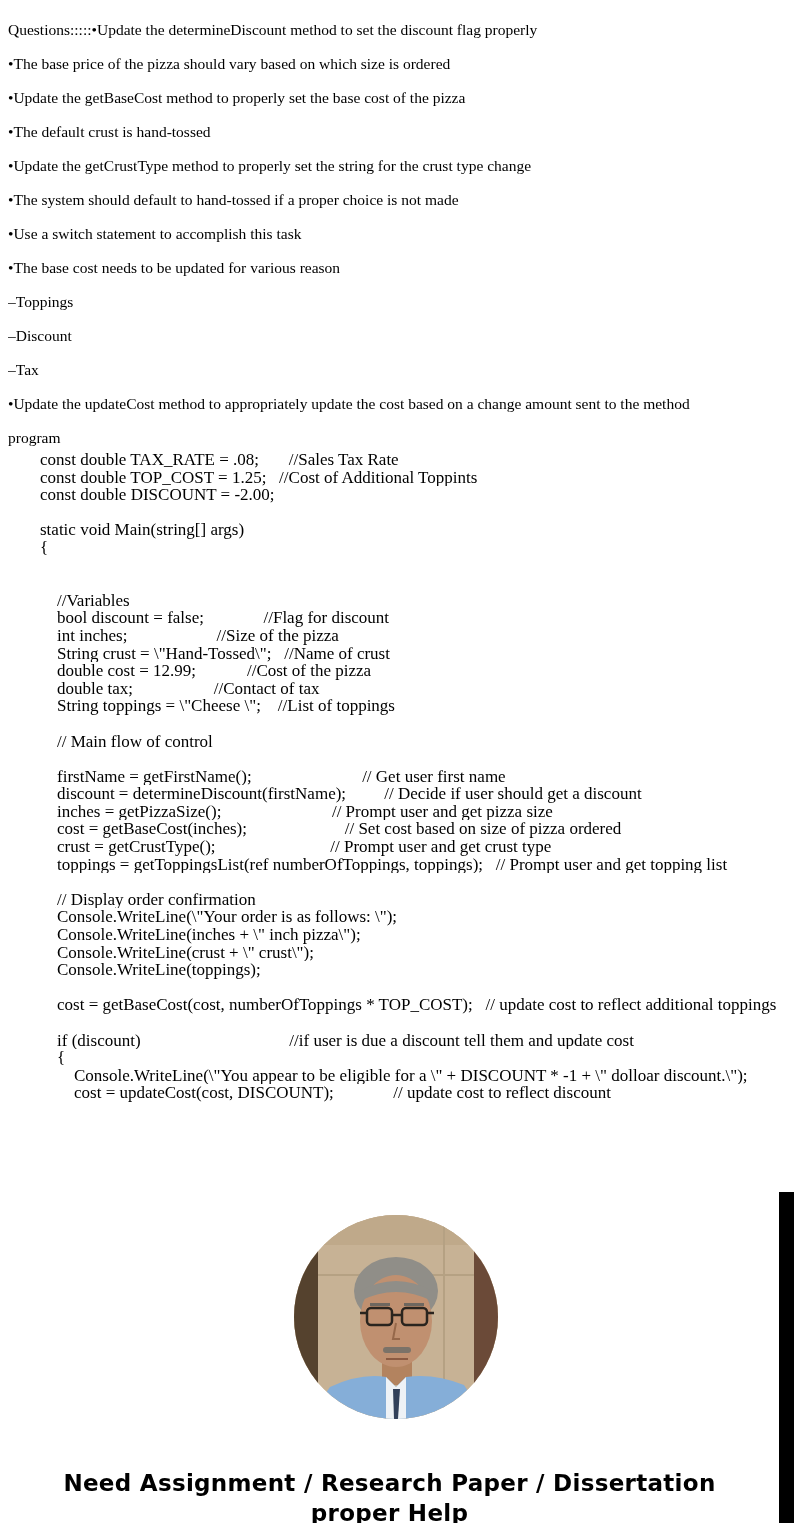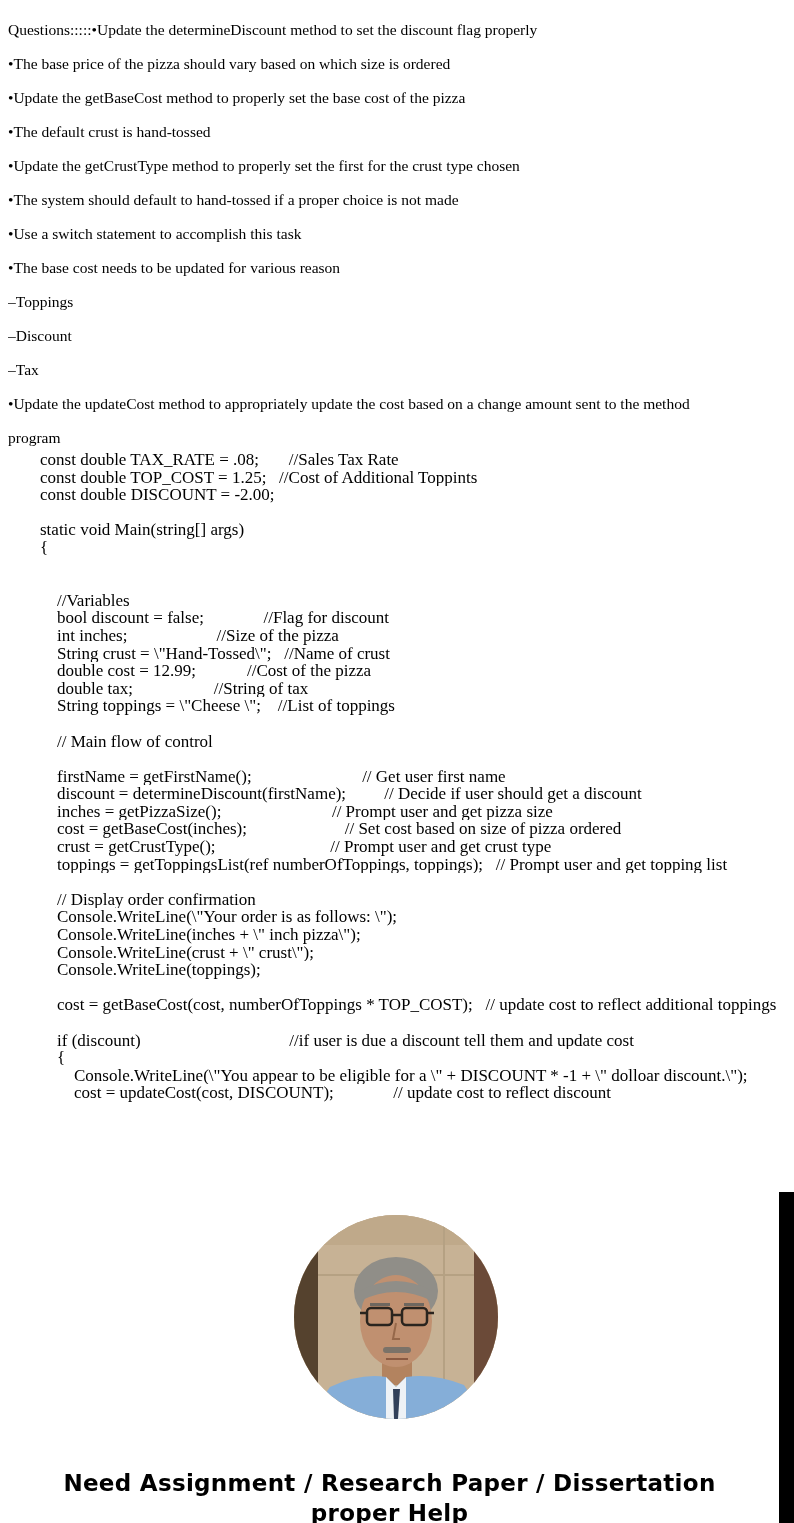--- a/index.html
+++ b/index.html
@@ -49,21 +49,21 @@
 </head>
 <body>
 
 <div class="page">
 
   <div class="questions">
       <div class="q-line">Questions:::::•Update the determineDiscount method to set the discount flag properly</div>
       <div class="q-line">•The base price of the pizza should vary based on which size is ordered</div>
       <div class="q-line">•Update the getBaseCost method to properly set the base cost of the pizza</div>
       <div class="q-line">•The default crust is hand-tossed</div>
-      <div class="q-line">•Update the getCrustType method to properly set the first for the crust type chosen</div>
+      <div class="q-line">•Update the getCrustType method to properly set the string for the crust type change</div>
       <div class="q-line">•The system should default to hand-tossed if a proper choice is not made</div>
       <div class="q-line">•Use a switch statement to accomplish this task</div>
       <div class="q-line">•The base cost needs to be updated for various reason</div>
       <div class="q-line">–Toppings</div>
       <div class="q-line">–Discount</div>
       <div class="q-line">–Tax</div>
       <div class="q-line">•Update the updateCost method to appropriately update the cost based on a change amount sent to the method</div>
       <div class="q-line">program</div>
     </div>
 
@@ -74,21 +74,21 @@
       <div class="code-line">&nbsp;</div>
       <div class="code-line">static void Main(string[] args)</div>
       <div class="code-line">{</div>
       <div class="code-line">&nbsp;</div>
       <div class="code-line">&nbsp;</div>
       <div class="code-line">    //Variables</div>
       <div class="code-line">    bool discount = false;              //Flag for discount</div>
       <div class="code-line">    int inches;                     //Size of the pizza</div>
       <div class="code-line">    String crust = \"Hand-Tossed\";   //Name of crust</div>
       <div class="code-line">    double cost = 12.99;            //Cost of the pizza</div>
-      <div class="code-line">    double tax;                   //String of tax</div>
+      <div class="code-line">    double tax;                   //Contact of tax</div>
       <div class="code-line">    String toppings = \"Cheese \";    //List of toppings</div>
       <div class="code-line">&nbsp;</div>
       <div class="code-line">    // Main flow of control</div>
       <div class="code-line">&nbsp;</div>
       <div class="code-line">    firstName = getFirstName();                          // Get user first name</div>
       <div class="code-line">    discount = determineDiscount(firstName);         // Decide if user should get a discount</div>
       <div class="code-line">    inches = getPizzaSize();                          // Prompt user and get pizza size</div>
       <div class="code-line">    cost = getBaseCost(inches);                       // Set cost based on size of pizza ordered</div>
       <div class="code-line">    crust = getCrustType();                           // Prompt user and get crust type</div>
       <div class="code-line">    toppings = getToppingsList(ref numberOfToppings, toppings);   // Prompt user and get topping list</div>

